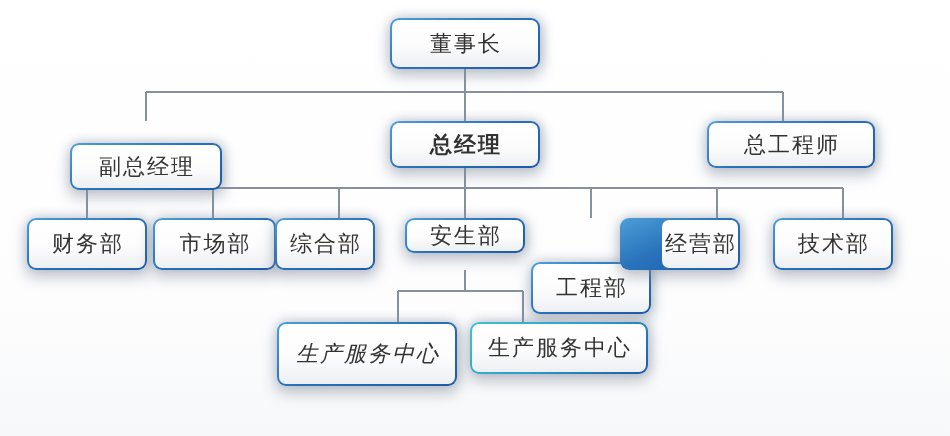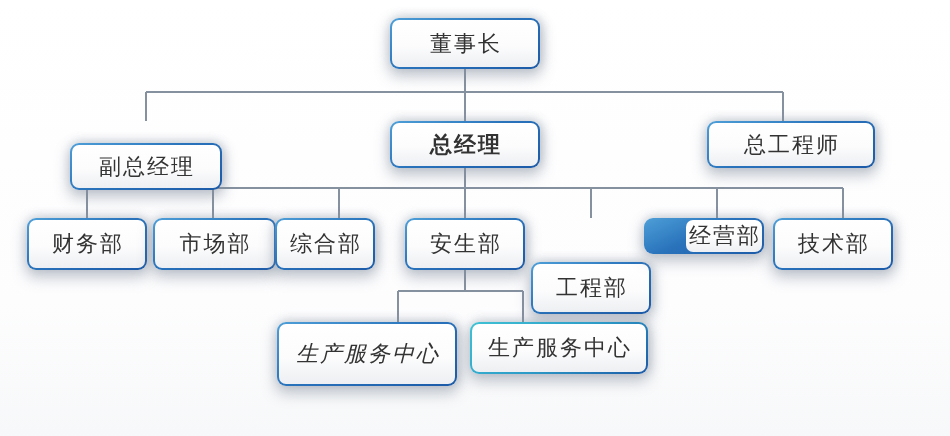--- a/index.html
+++ b/index.html
@@ -113,33 +113,33 @@
       <span class="node-label">市场部</span>
     </div>
   </div>
 
   <div class="node blue" style="left: 275px; top: 218px; width: 100px; height: 52px;">
     <div class="node-inner">
       <span class="node-label">综合部</span>
     </div>
   </div>
 
-  <div class="node blue" style="left: 405px; top: 218px; width: 120px; height: 52px;">
+  <div class="node blue" style="left: 405px; top: 218px; width: 120px; height: 35px;">
     <div class="node-inner">
       <span class="node-label">安生部</span>
     </div>
   </div>
 
   <div class="node blue" style="left: 531px; top: 218px; width: 120px; height: 52px; margin-top: 44px;">
     <div class="node-inner">
       <span class="node-label">工程部</span>
     </div>
   </div>
 
-  <div class="node blue" style="left: 644px; top: 218px; width: 120px; height: 36px; padding-left: 42px;">
+  <div class="node blue" style="left: 620px; top: 218px; width: 120px; height: 52px; padding-left: 42px;">
     <div class="node-inner">
       <span class="node-label">经营部</span>
     </div>
   </div>
 
   <div class="node blue" style="left: 773px; top: 218px; width: 120px; height: 52px;">
     <div class="node-inner">
       <span class="node-label">技术部</span>
     </div>
   </div>

